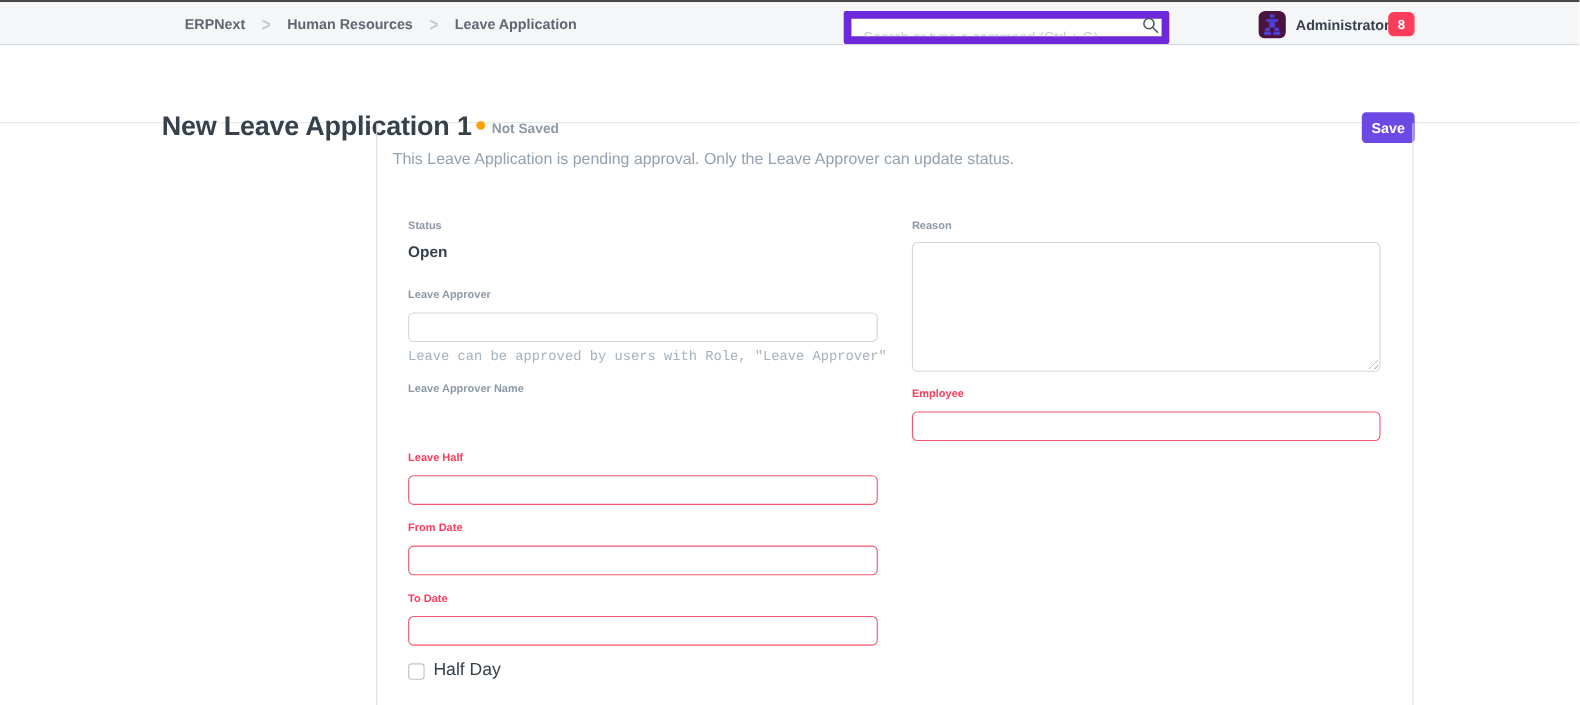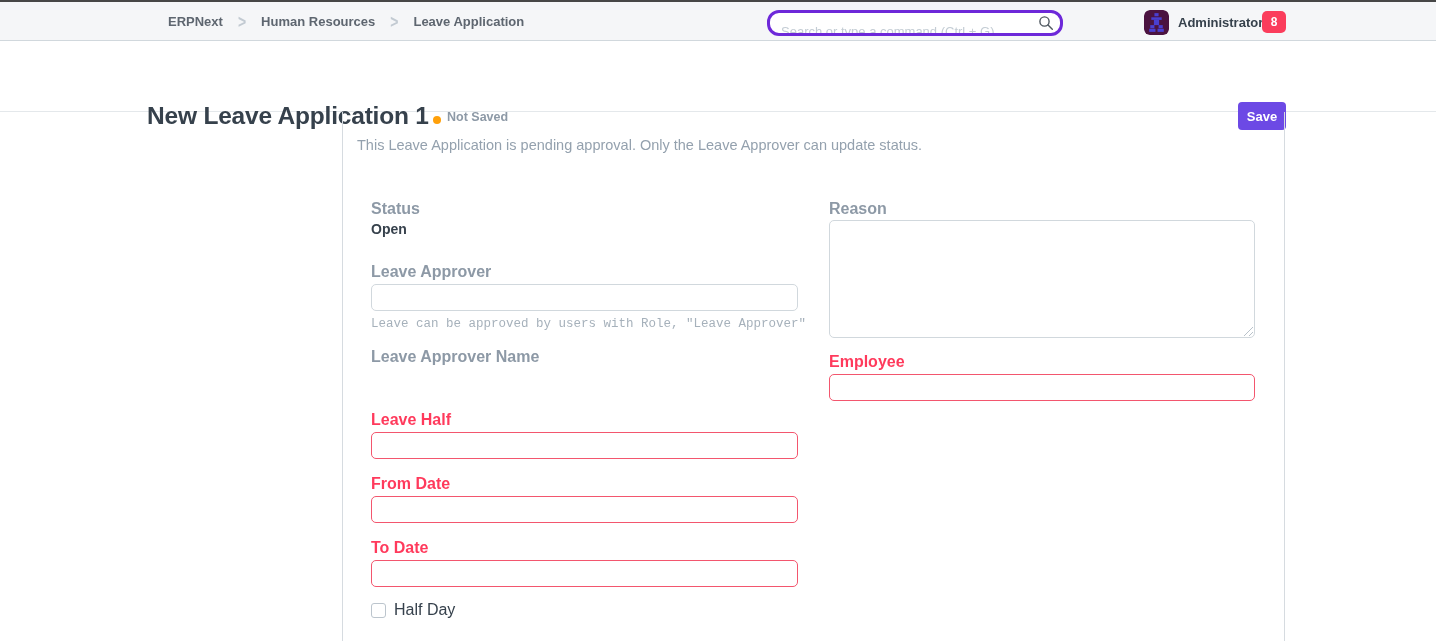--- a/index.html
+++ b/index.html
@@ -10,52 +10,52 @@
 
   
   .top-strip { left:0; top:0; width:1436px; height:2px; background:#474747; }
   .navbar { left:0; top:2px; width:1436px; height:39px; background:#f5f6f8;
     border-bottom:1px solid #d1d8dd; }
   .breadcrumb { left:168px; top:0; height:39px; display:flex; align-items:center; gap:15px;
     font-size:13px; font-weight:700; color:#5e6670; }
   .crumb { cursor:pointer; }
   .crumb-sep { color:#c2cad2; font-weight:700; font-size:14px; transform:scaleY(1.25); }
   .search-wrap { left:767px; top:8px; width:296px; height:26px; }
-  .search-input { width:100%; height:100%; border:3px solid #6d28d9; border-radius:12px;
+  .search-input { width:100%; height:100%; border:7px solid #6d28d9; border-radius:2px;
     background:#fff; padding:16px 32px 0 11px; font-size:13px; color:#36414c;
     font-family:"Liberation Sans", sans-serif; outline:none; }
   .search-input::placeholder { color:#c3ccd4; }
   .search-icon { position:absolute; right:9px; top:5px; width:16px; height:16px; }
   .user-menu { left:1110px; top:7px; height:26px; display:flex; align-items:center; gap:9px; cursor:pointer;padding-left:34px; }
   .avatar { width:25px; height:25px; border-radius:6px; overflow:hidden; display:block; }
   .user-name { font-size:13px; font-weight:700; color:#36414c; }
   .caret { width:0; height:0; border-left:4px solid transparent; border-right:4px solid transparent;
     border-top:5px solid #6c7680; margin-left:2px; }
   .notif-badge { left:1262px; top:9px; width:24px; height:22px; border-radius:5px;
     color:#fff; font-size:12px; font-weight:700; display:flex; align-items:center;
     justify-content:center; cursor:pointer; }
 
   
   .page-head { left:0; top:42px; width:1436px; height:70px; background:#fff;
     border-bottom:1px solid #e4e8eb; }
   .page-title { left:147px; top:60px; font-size:24.5px; font-weight:700; color:#36414c;
     letter-spacing:-0.2px; }
-  .indicator { left:433px; top:68px; display:flex; align-items:flex-end; gap:6px; }
+  .indicator { left:433px; top:68px; display:flex; align-items:flex-start; gap:6px; }
   .indicator-dot { width:8px; height:8px; border-radius:50%; }
   .indicator-text { font-size:12.5px; font-weight:700; color:#8d99a6; }
   .save-btn { left:1238px; top:60px; width:48px; height:28px; border:none; border-radius:4px;
     color:#fff; font-size:13px; font-weight:600; cursor:pointer;
     font-family:"Liberation Sans", sans-serif; }
 
   
   .v-border { top:112px; width:1px; height:529px; background:#d6dbe0; }
   .v-border.left { left:342px; } .v-border.right { left:1284px; }
   .notice { left:357px; top:137px; width:900px; font-size:14.5px; color:#94a1ae; }
 
-  .f-label { font-size:16px; font-weight:700; color:#8d99a6; }
+  .f-label { font-size:10px; font-weight:700; color:#8d99a6; }
   .f-label.req { color:#ff3a5c; }
   .f-value { font-size:14px; font-weight:700; color:#36414c; }
   .control { border:1px solid #d1d8dd; border-radius:5px; background:#fff; height:27px;
     width:427px; padding:0 10px; font-size:13px; color:#36414c; outline:none;
     font-family:"Liberation Sans", sans-serif; }
   .control.req { border-color:#f3566e; }
   .help-text { font-size:12.5px; color:#a6b1bb;font-family:Liberation Mono, monospace; }
   .textarea-wrap { width:426px; height:118px; }
   .f-textarea { width:100%; height:100%; border:1px solid #d1d8dd; border-radius:5px;
     resize:none; outline:none; padding:8px 10px; font-size:13px; color:#36414c;

